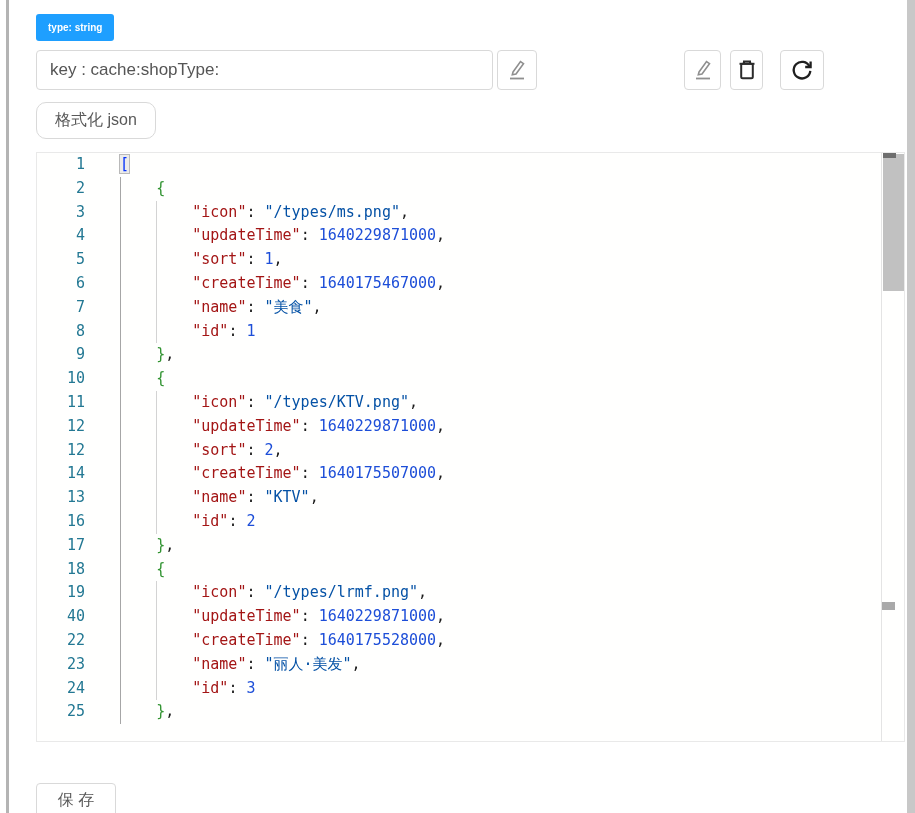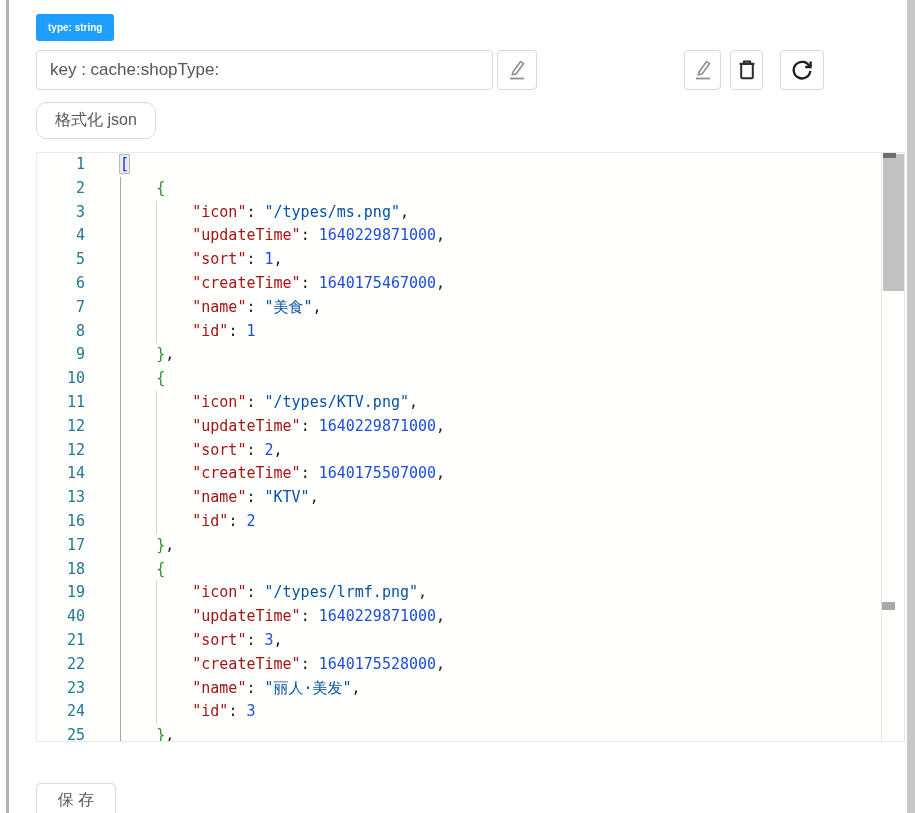--- a/index.html
+++ b/index.html
@@ -133,21 +133,20 @@
         <div class="row"><div class="ln">11</div><div class="code"><span class="guide active" style="left: 0px;"></span><span class="guide" style="left: 36.12px;"></span><span class="punc">        </span><span class="key">"icon"</span><span class="punc">: </span><span class="str">"/types/KTV.png"</span><span class="punc">,</span></div></div>
         <div class="row"><div class="ln">12</div><div class="code"><span class="guide active" style="left: 0px;"></span><span class="guide" style="left: 36.12px;"></span><span class="punc">        </span><span class="key">"updateTime"</span><span class="punc">: </span><span class="num">1640229871000</span><span class="punc">,</span></div></div>
         <div class="row"><div class="ln">12</div><div class="code"><span class="guide active" style="left: 0px;"></span><span class="guide" style="left: 36.12px;"></span><span class="punc">        </span><span class="key">"sort"</span><span class="punc">: </span><span class="num">2</span><span class="punc">,</span></div></div>
         <div class="row"><div class="ln">14</div><div class="code"><span class="guide active" style="left: 0px;"></span><span class="guide" style="left: 36.12px;"></span><span class="punc">        </span><span class="key">"createTime"</span><span class="punc">: </span><span class="num">1640175507000</span><span class="punc">,</span></div></div>
         <div class="row"><div class="ln">13</div><div class="code"><span class="guide active" style="left: 0px;"></span><span class="guide" style="left: 36.12px;"></span><span class="punc">        </span><span class="key">"name"</span><span class="punc">: </span><span class="str">"KTV"</span><span class="punc">,</span></div></div>
         <div class="row"><div class="ln">16</div><div class="code"><span class="guide active" style="left: 0px;"></span><span class="guide" style="left: 36.12px;"></span><span class="punc">        </span><span class="key">"id"</span><span class="punc">: </span><span class="num">2</span></div></div>
         <div class="row"><div class="ln">17</div><div class="code"><span class="guide active" style="left: 0px;"></span><span class="punc">    </span><span class="brk2">}</span><span class="punc">,</span></div></div>
         <div class="row"><div class="ln">18</div><div class="code"><span class="guide active" style="left: 0px;"></span><span class="punc">    </span><span class="brk2">{</span></div></div>
         <div class="row"><div class="ln">19</div><div class="code"><span class="guide active" style="left: 0px;"></span><span class="guide" style="left: 36.12px;"></span><span class="punc">        </span><span class="key">"icon"</span><span class="punc">: </span><span class="str">"/types/lrmf.png"</span><span class="punc">,</span></div></div>
         <div class="row"><div class="ln">40</div><div class="code"><span class="guide active" style="left: 0px;"></span><span class="guide" style="left: 36.12px;"></span><span class="punc">        </span><span class="key">"updateTime"</span><span class="punc">: </span><span class="num">1640229871000</span><span class="punc">,</span></div></div>
-        <div class="row"><div class="ln">21</div><div class="code"><span class="guide active" style="left: 0px;"></span><span class="guide" style="left: 36.12px;"></span><span class="punc">        </span><span class="key">"sort"</span><span class="punc">: </span><span class="num">3</span><span class="punc">,</span></div></div>
         <div class="row"><div class="ln">22</div><div class="code"><span class="guide active" style="left: 0px;"></span><span class="guide" style="left: 36.12px;"></span><span class="punc">        </span><span class="key">"createTime"</span><span class="punc">: </span><span class="num">1640175528000</span><span class="punc">,</span></div></div>
         <div class="row"><div class="ln">23</div><div class="code"><span class="guide active" style="left: 0px;"></span><span class="guide" style="left: 36.12px;"></span><span class="punc">        </span><span class="key">"name"</span><span class="punc">: </span><span class="str">"丽人·美发"</span><span class="punc">,</span></div></div>
         <div class="row"><div class="ln">24</div><div class="code"><span class="guide active" style="left: 0px;"></span><span class="guide" style="left: 36.12px;"></span><span class="punc">        </span><span class="key">"id"</span><span class="punc">: </span><span class="num">3</span></div></div>
         <div class="row"><div class="ln">25</div><div class="code"><span class="guide active" style="left: 0px;"></span><span class="punc">    </span><span class="brk2">}</span><span class="punc">,</span></div></div>
       </div>
     <div id="ed-scroll">
       <div id="ed-thumb"></div>
       <div class="ruler-dec1"></div>
       <div class="ruler-dec2"></div>
     </div>

